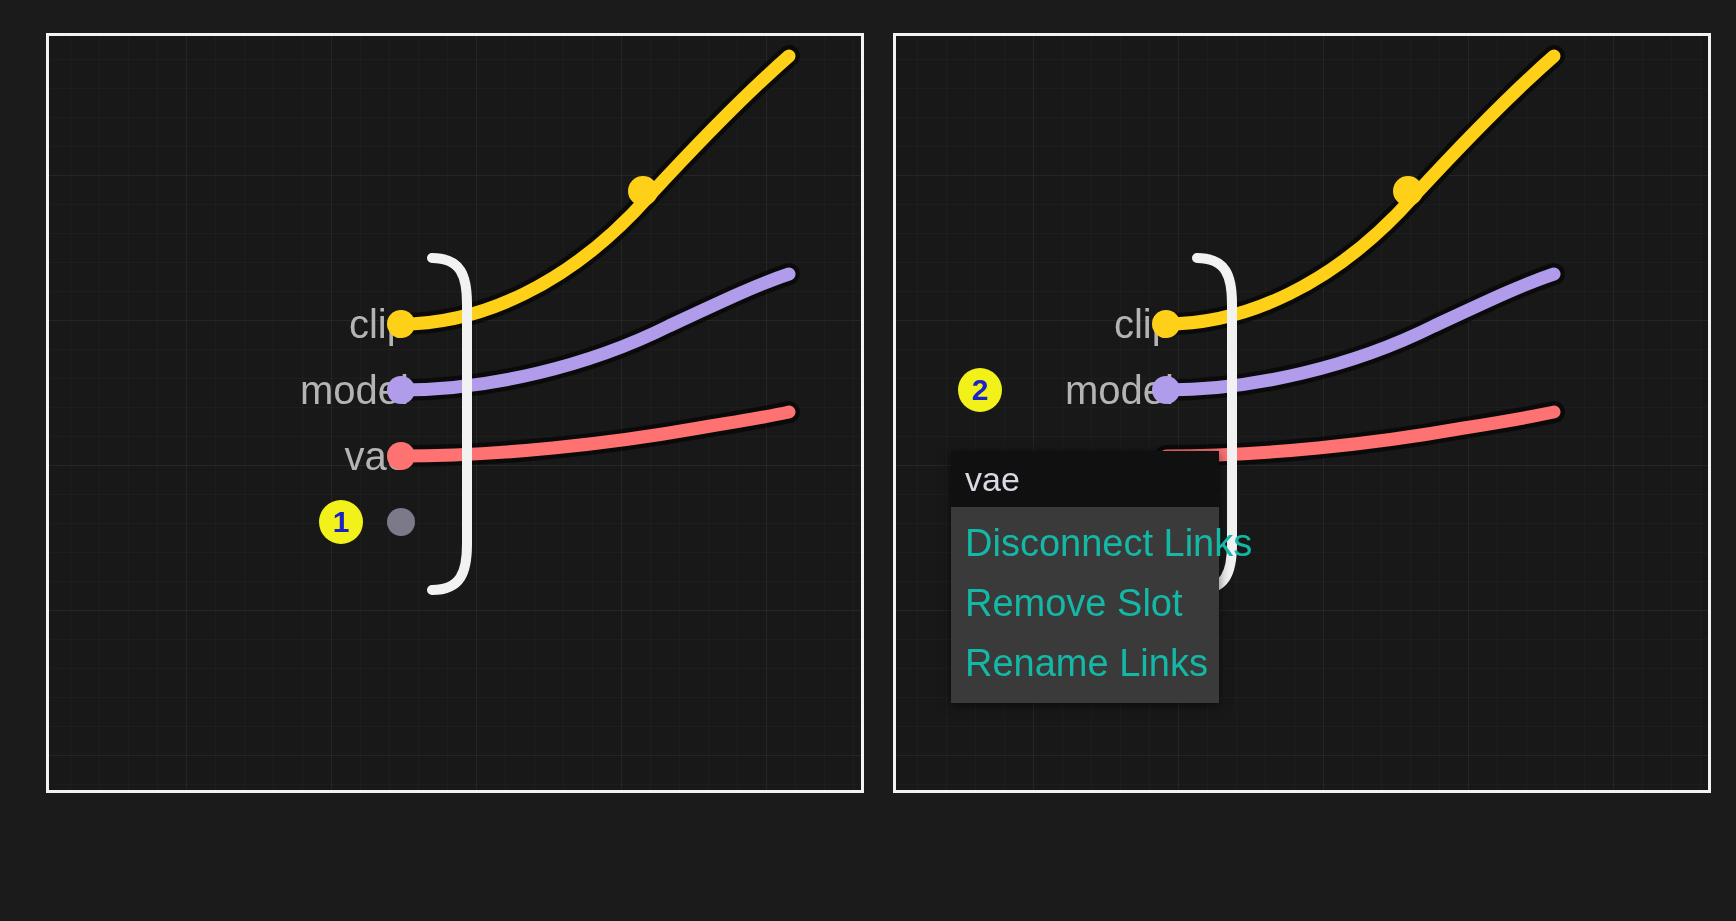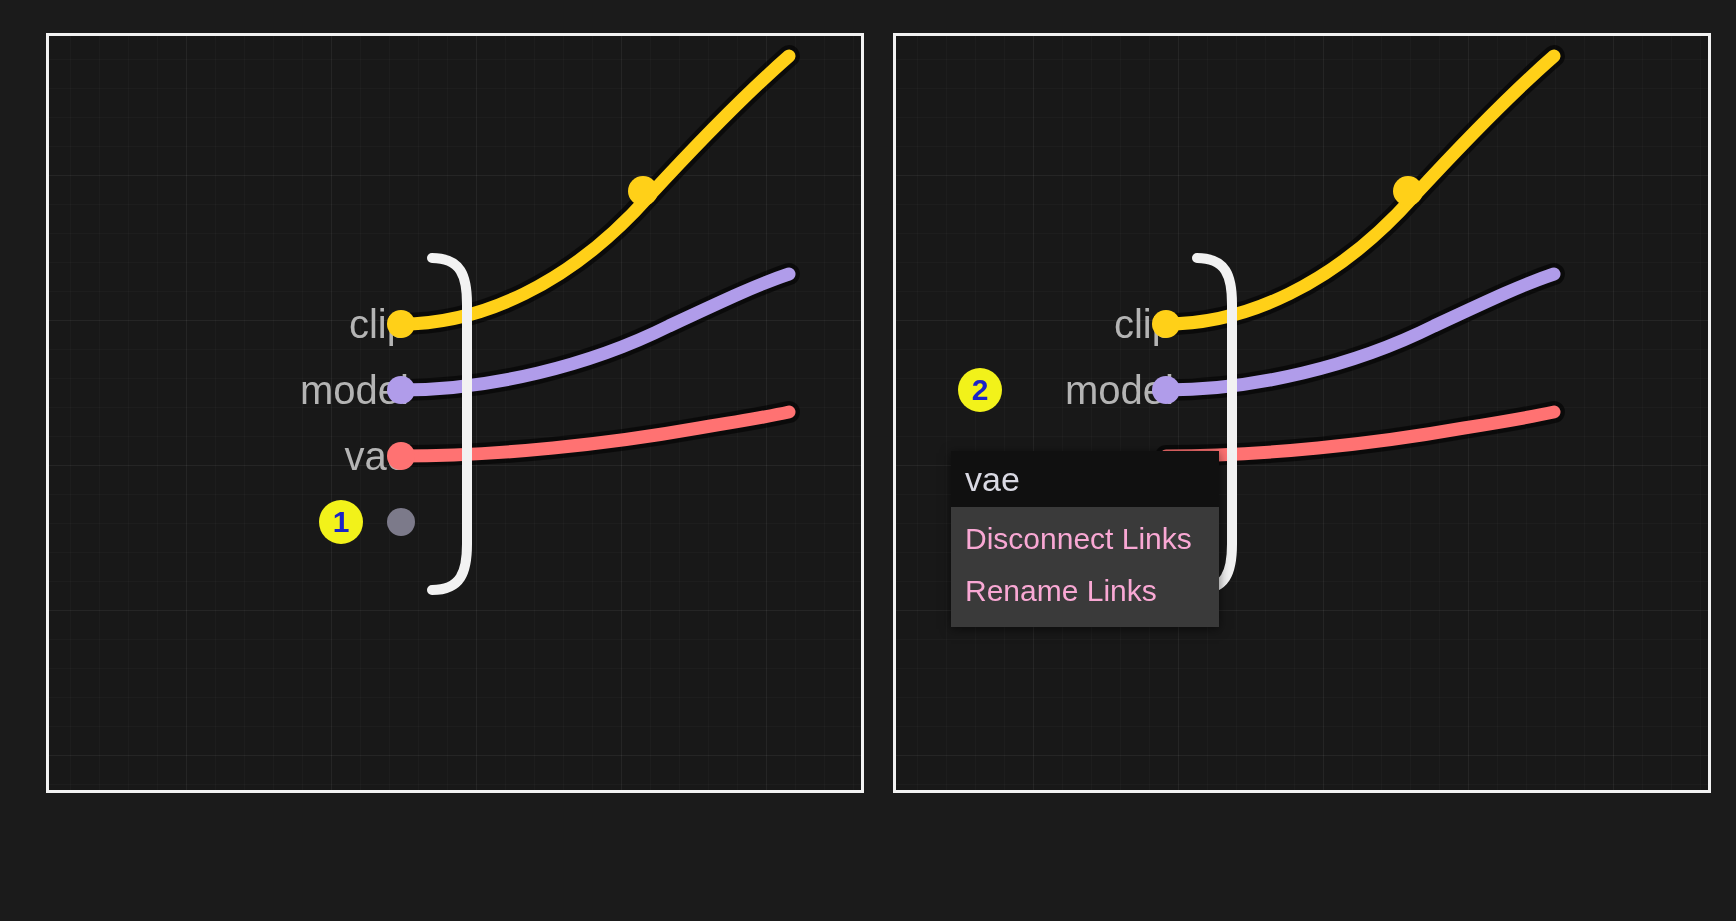--- a/index.html
+++ b/index.html
@@ -95,22 +95,22 @@
     font-size: 34px;
     padding: 9px 0 9px 14px;
     box-sizing: border-box;
     height: 56px;
     line-height: 38px;
     white-space: nowrap;
     overflow: hidden;
   }
   .ctx-body { background: #3a3a3a; padding: 6px 0 10px 0; }
   .ctx-item {
-    color: #f9a8d4;
-    font-size: 30px;
+    color: #14b8a6;
+    font-size: 38px;
     line-height: 1;
     padding: 11px 0 11px 14px;
     white-space: nowrap;
     cursor: pointer;
   }
 </style>
 </head>
 <body>
 
 <div id="stage">
@@ -170,18 +170,19 @@
 
     <div class="slot-label" style="left:118px; top:354px; width:160px;">model</div>
     <div class="slot-dot" style="left:270px; top:354px; background:#b09cea;"></div>
 
     <div class="badge" style="left:84px; top:354px;">2</div>
 
     <div class="ctx-menu" style="left:55px; top:415px;">
       <div class="ctx-title">vae</div>
       <div class="ctx-body">
         <div class="ctx-item">Disconnect Links</div>
+        <div class="ctx-item">Remove Slot</div>
         <div class="ctx-item">Rename Links</div>
       </div>
     </div>
   </div>
 
 </div>
 
 </body></html>

